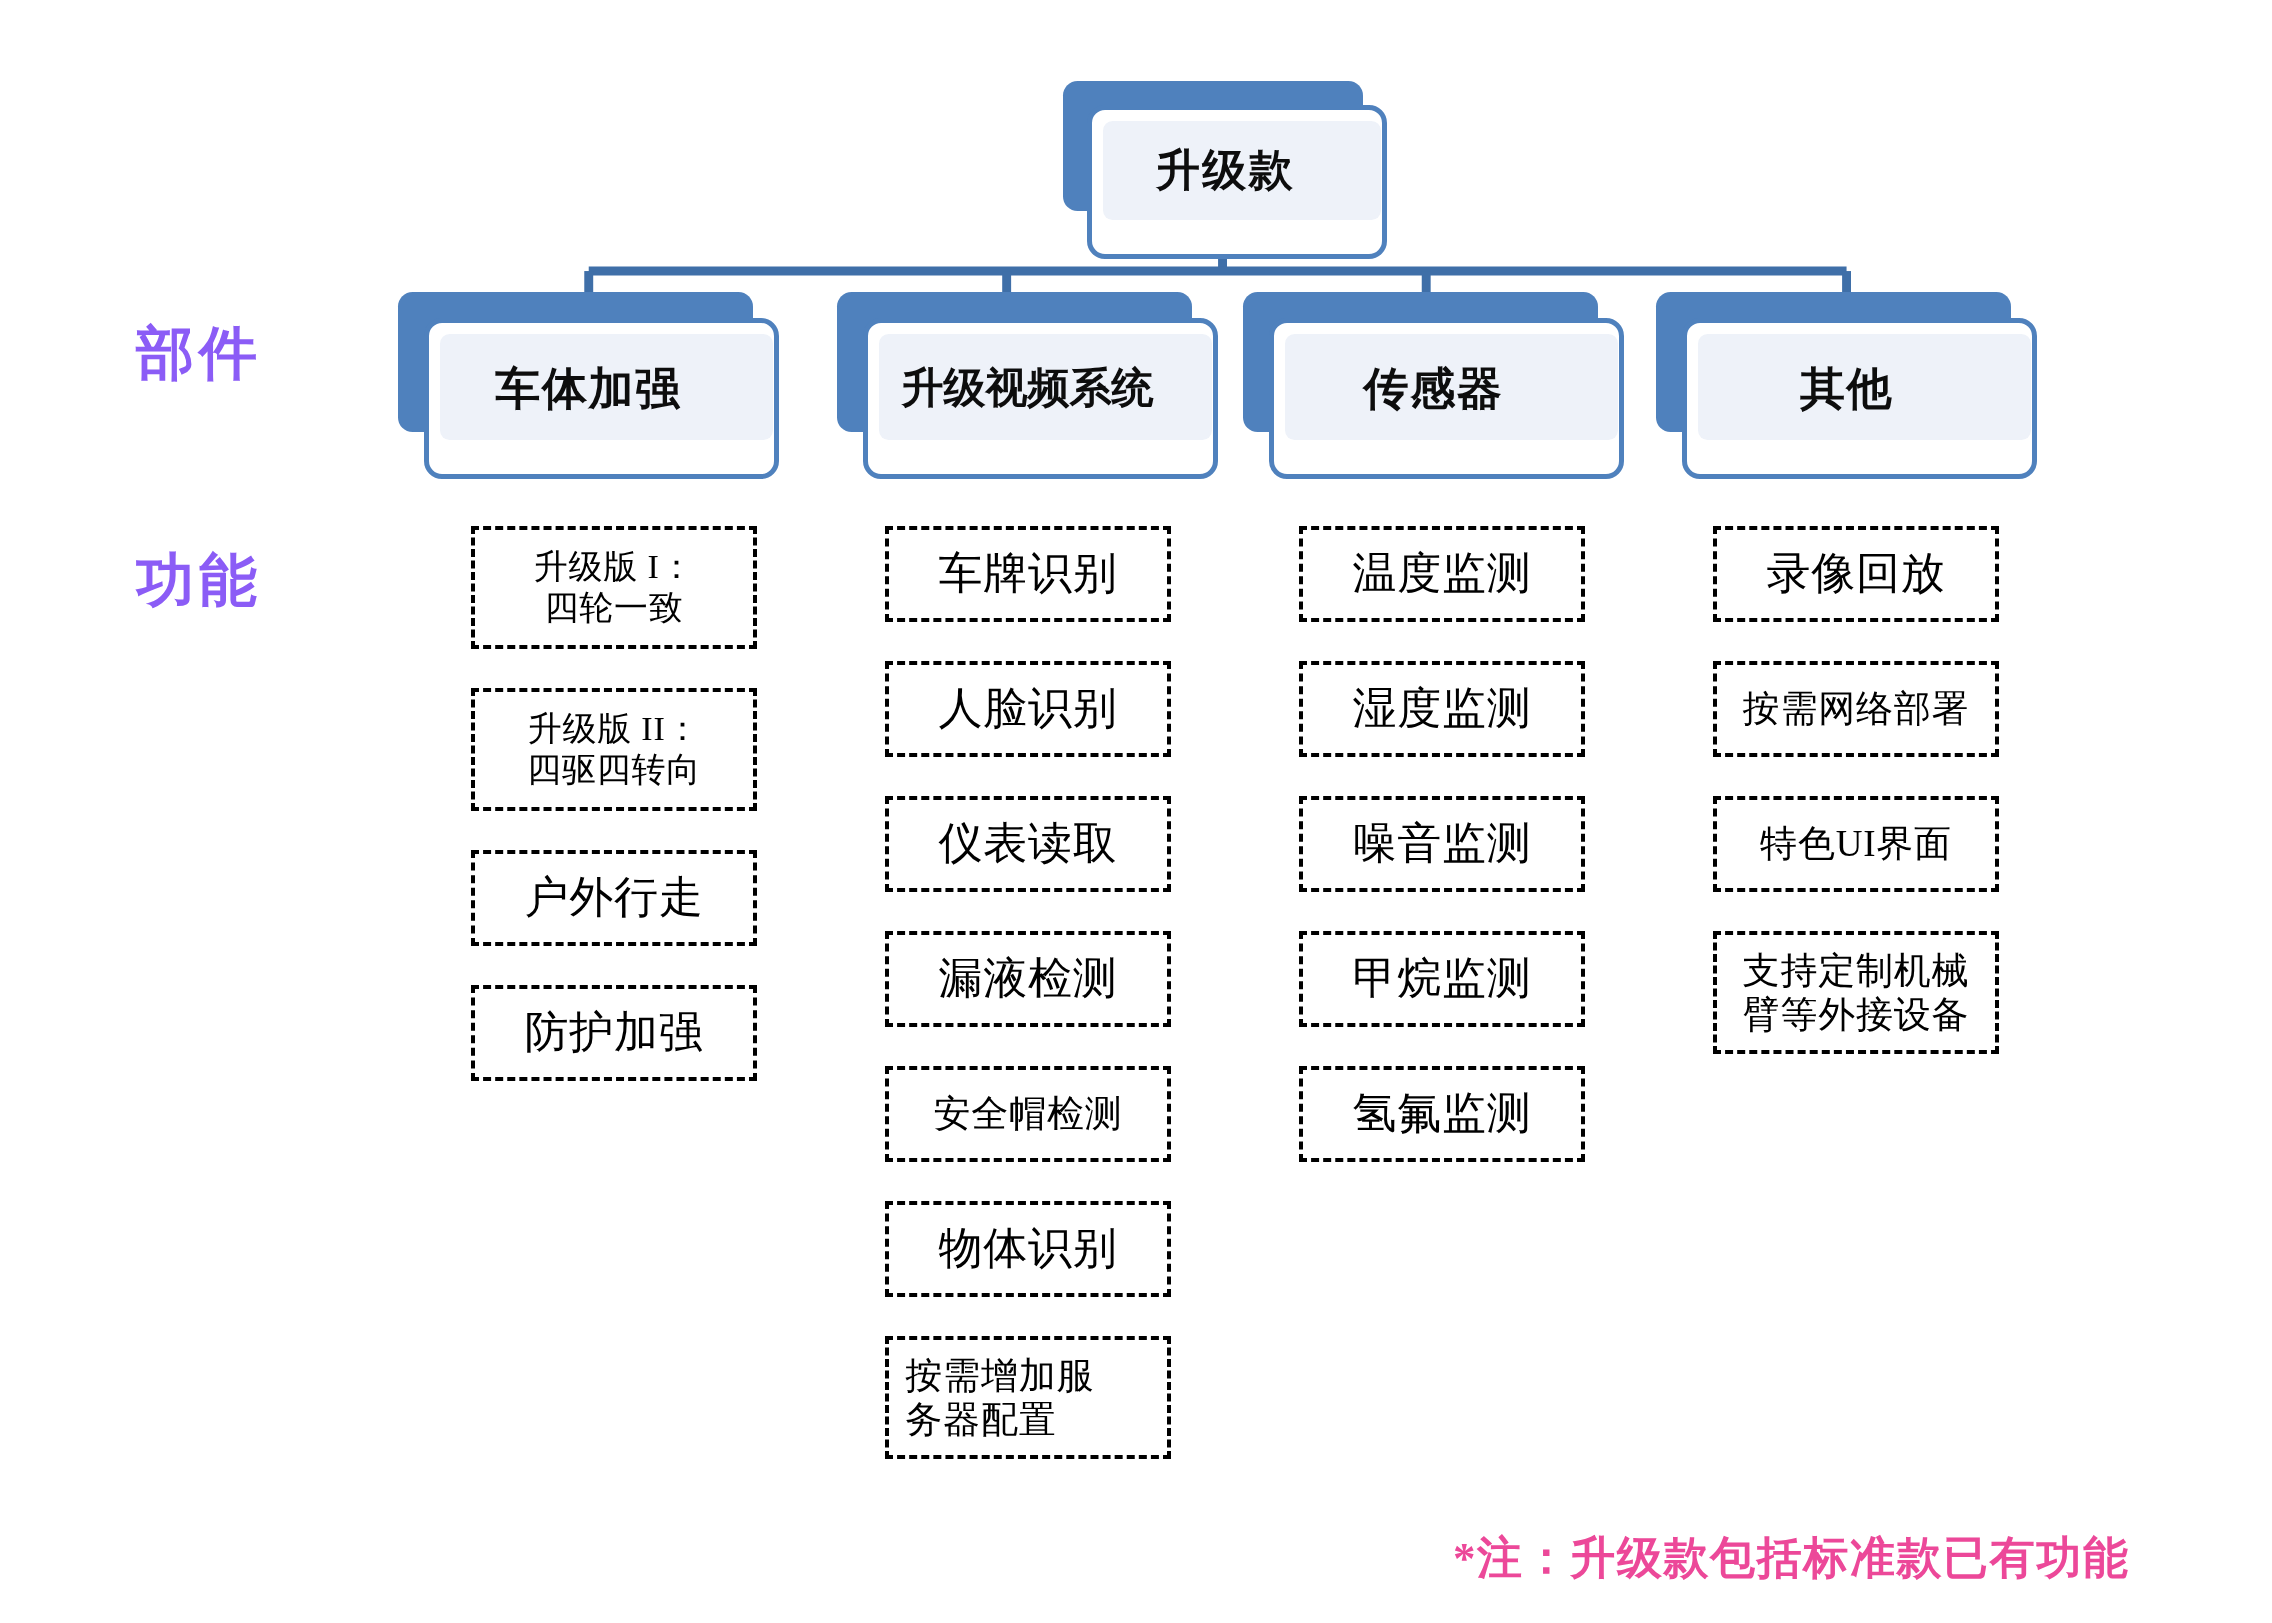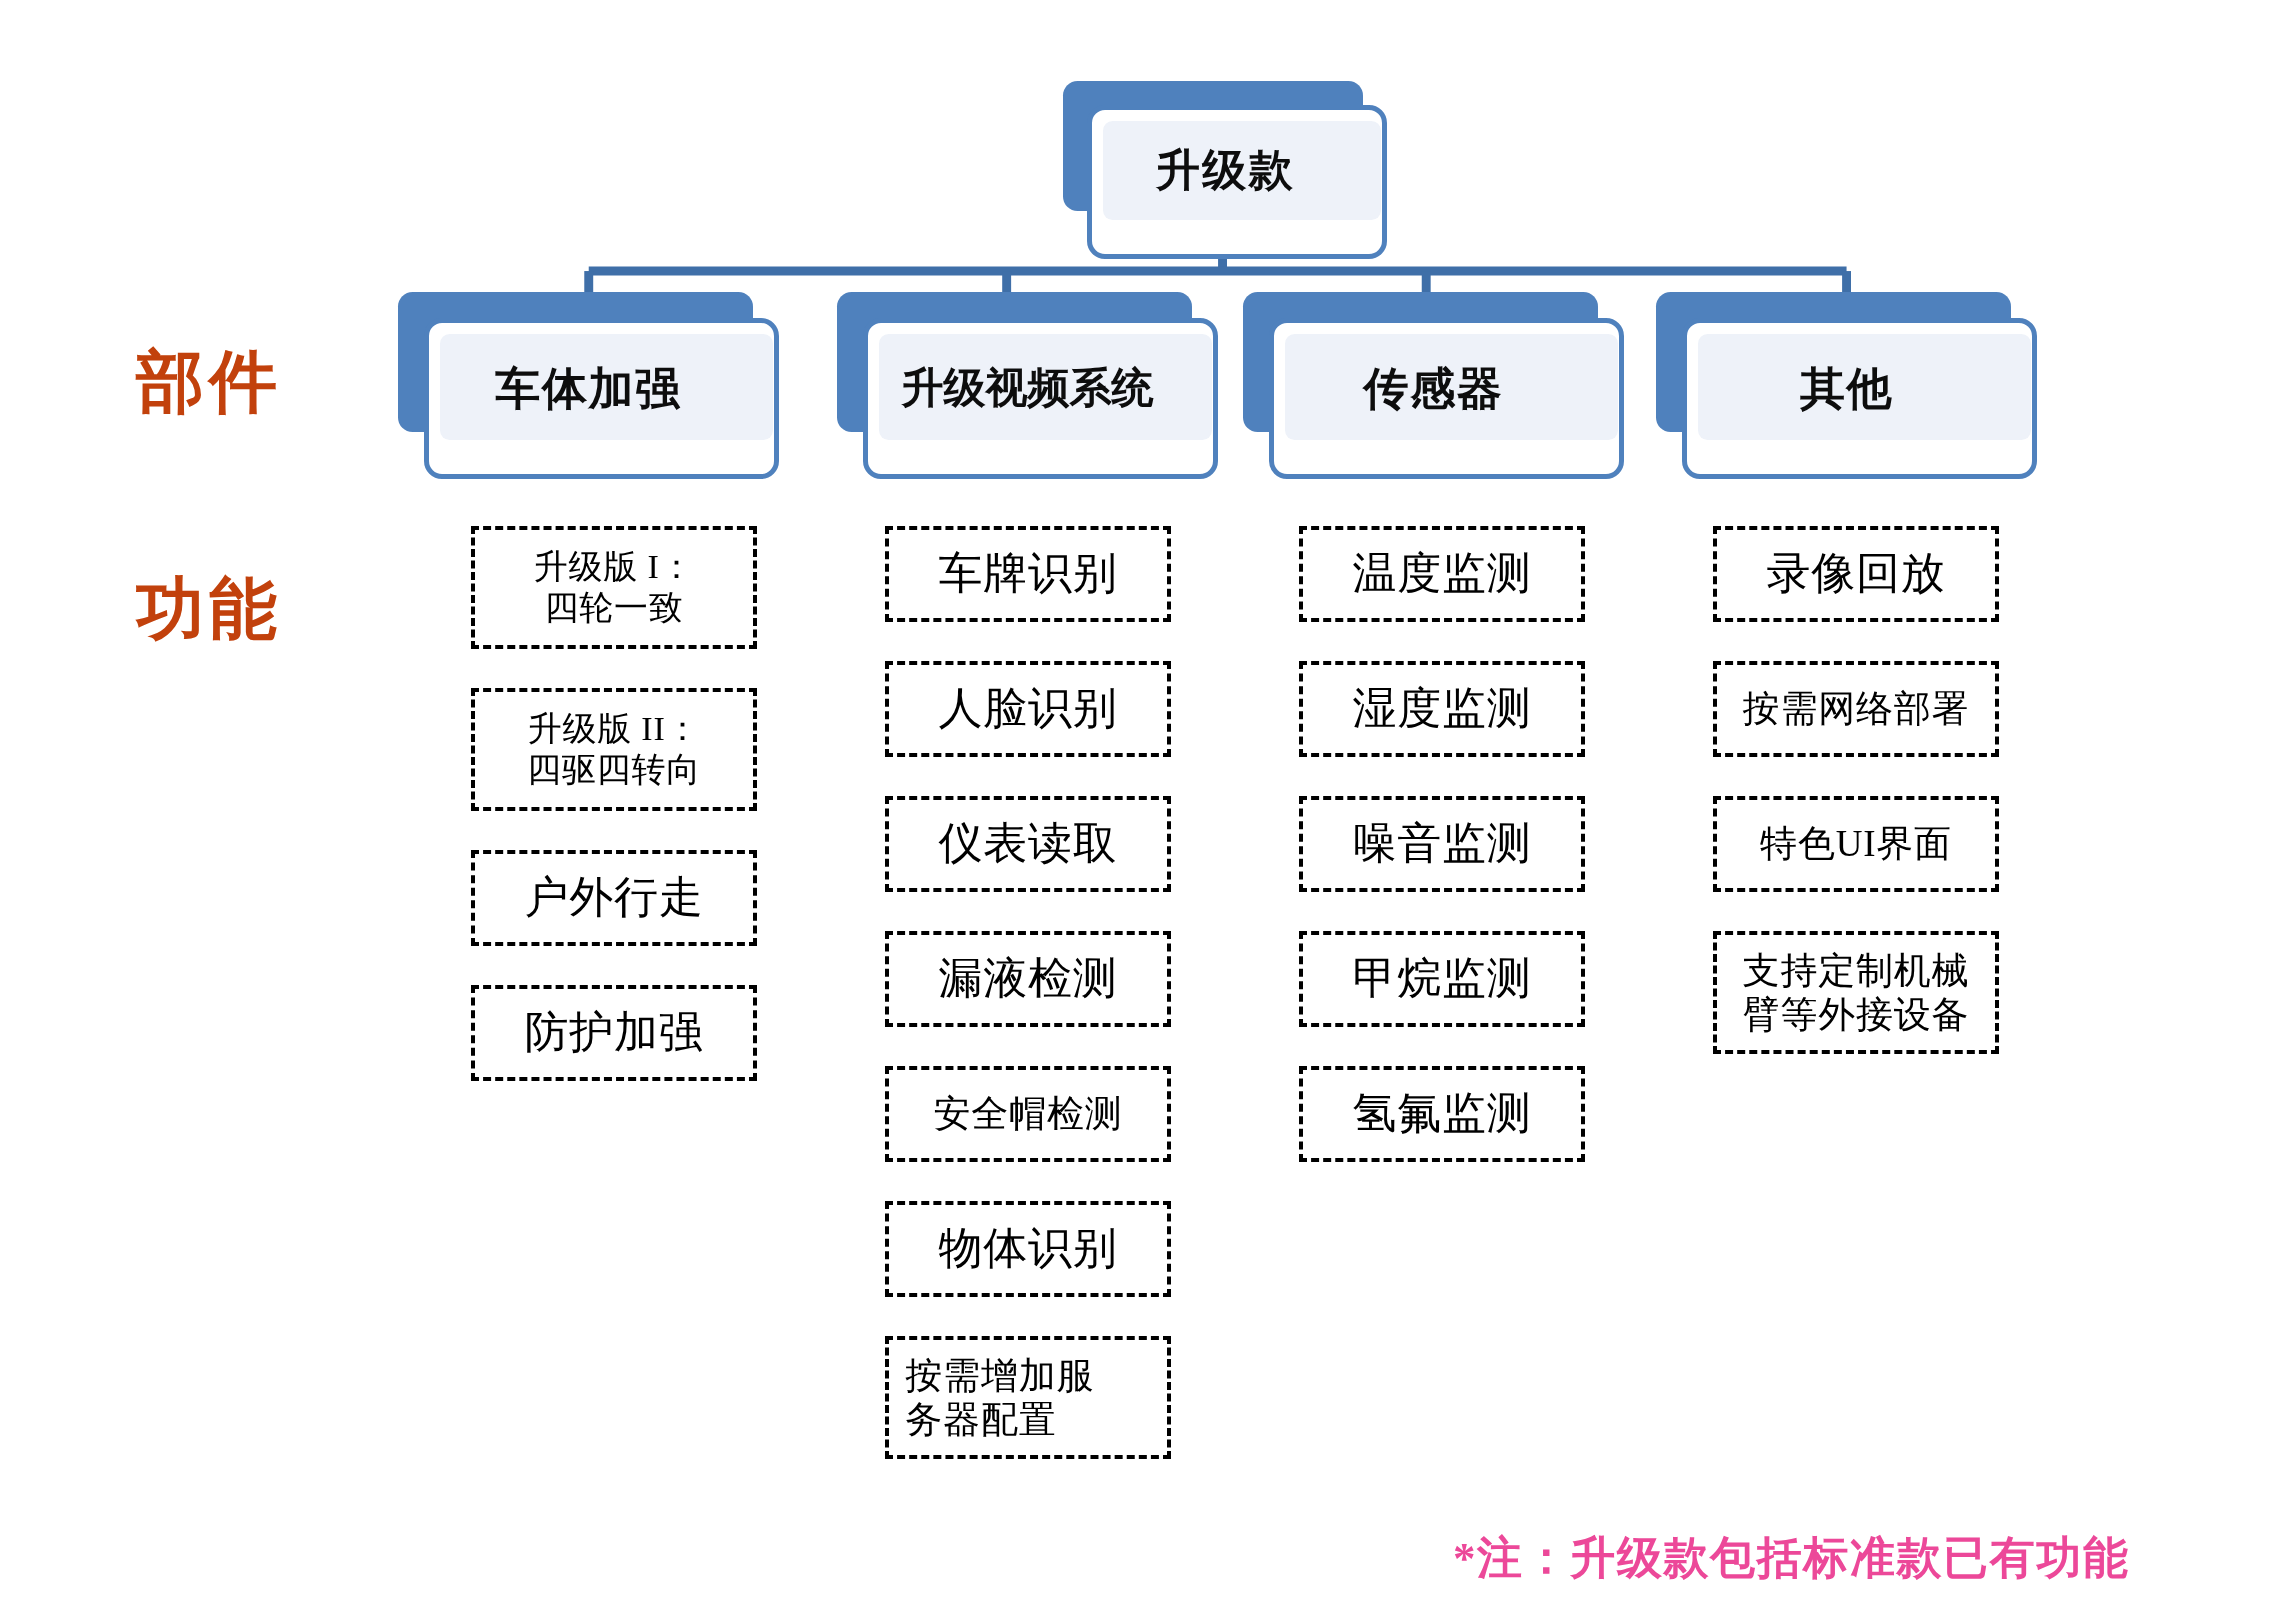--- a/index.html
+++ b/index.html
@@ -13,26 +13,25 @@
     position: relative;
     overflow: hidden;
     font-family: "Liberation Serif", "DejaVu Serif", serif;
     color: #000000;
   }
 
   
   .row-label {
     position: absolute;
     font-weight: bold;
-    font-size: 68px;
+    font-size: 58px;
     line-height: 1;
     letter-spacing: 4.9px;
-    color: #c2410c;
+    color: #8b5cf6;
     white-space: nowrap;
-    margin-top: 23px;
   }
   #label-parts    { left: 136px; top: 325px; }
   #label-function { left: 136px; top: 552px; }
 
   
   .connector-layer { position: absolute; left: 0; top: 0; width: 2273px; height: 1623px; }
 
   
   .node {
     position: absolute;

